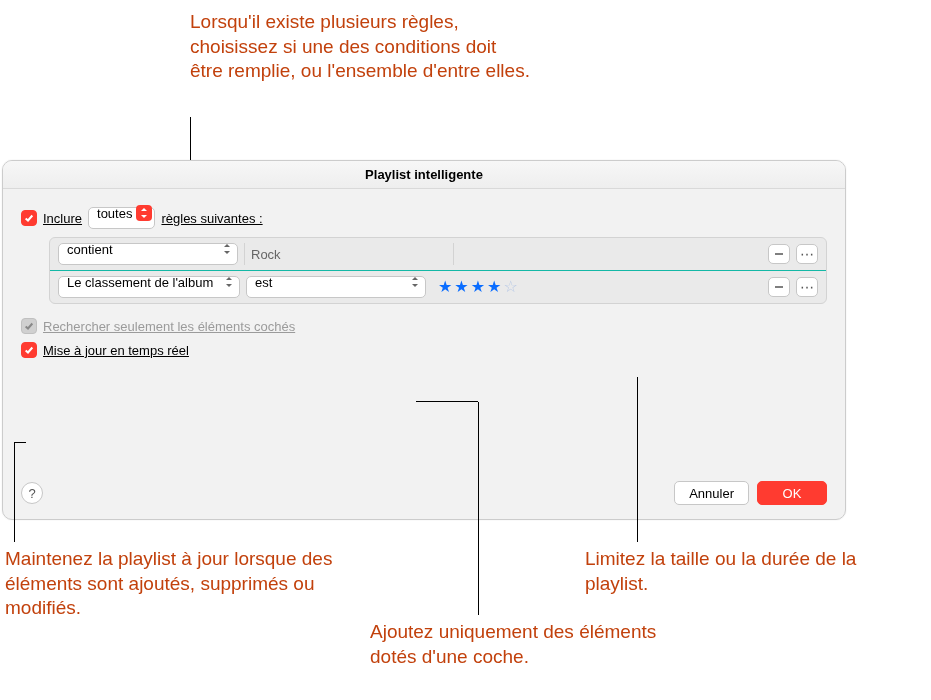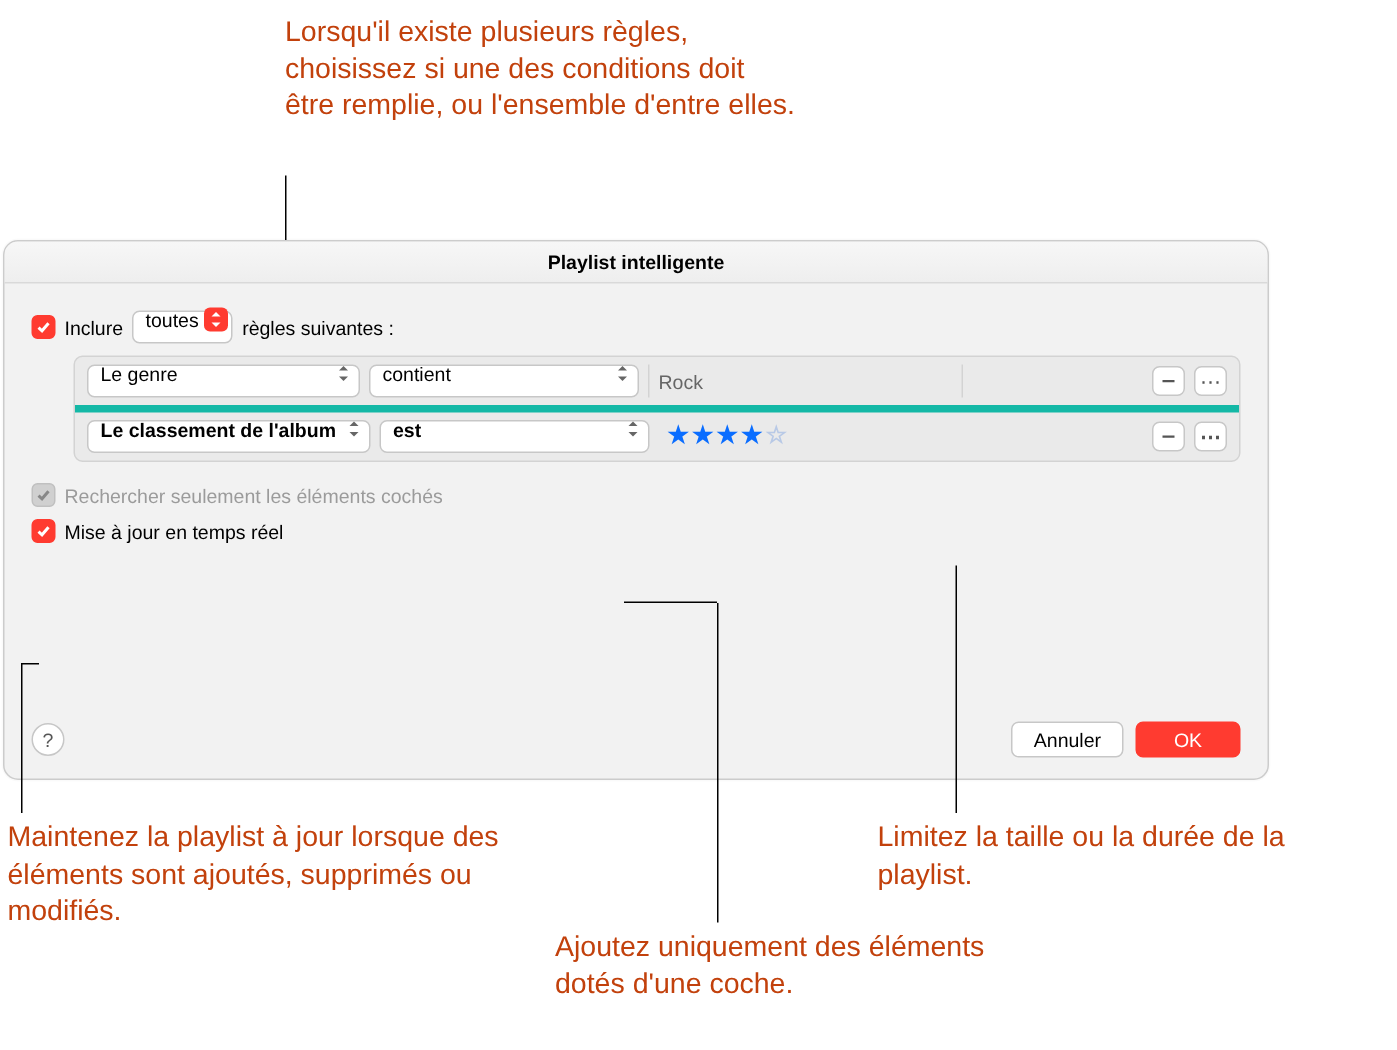--- a/index.html
+++ b/index.html
@@ -75,21 +75,21 @@
     }
     .checkbox.disabled.checked {
       background: #d0d0d0;
       border-color: #c0c0c0;
     }
     .checkmark {
       width: 10px; height: 10px;
       stroke: #fff; stroke-width: 2.4; fill: none;
     }
     .checkbox.disabled .checkmark { stroke: #888; }
-    .label-text { font-size: 13px; }
+    .label-text { font-size: 13px; text-decoration: underline; }
     .label-text.disabled { color: #9b9b9b; }
 
     .popup {
       display: inline-flex;
       align-items: center;
       background: #fff;
       border: 1px solid #c7c7c7;
       border-radius: 5px;
       height: 22px;
       padding: 0 2px 10px 8px;
@@ -128,21 +128,21 @@
       border: 1px solid #d3d3d3;
       border-radius: 6px;
       margin: 4px 0 14px 28px;
     }
     .rule-row {
       display: flex;
       align-items: center;
       gap: 6px;
       padding: 5px 8px;
     }
-    .rule-row + .rule-row { border-top: 5px solid #14b8a6; font-weight: bold; }
+    .rule-row + .rule-row { border-top: 1px solid #14b8a6; }
     .rule-input {
       flex: 0 0 210px;
       height: 22px;
       border: none;
       border-left: 1px solid #d3d3d3;
       border-right: 1px solid #d3d3d3;
       background: transparent;
       padding: 0 6px;
       font-size: 13px;
       font-family: inherit;
@@ -234,26 +234,20 @@
         <span>toutes</span>
         <span class="popup-arrow-box red">
             <span class="arrows"></span>
           </span>
       </span>
       <span class="label-text">règles suivantes :</span>
     </div>
 
     <div class="rules-block">
       <div class="rule-row">
-        <span class="popup wide">
-          <span>Le genre</span>
-          <span class="popup-arrow-box">
-              <span class="arrows"></span>
-            </span>
-        </span>
         <span class="popup med">
           <span>contient</span>
           <span class="popup-arrow-box">
               <span class="arrows"></span>
             </span>
         </span>
         <input class="rule-input" value="Rock" style="">
         <span class="spacer"></span>
         <span class="icon-btn">
           <svg width="10" height="10" viewBox="0 0 10 10">

